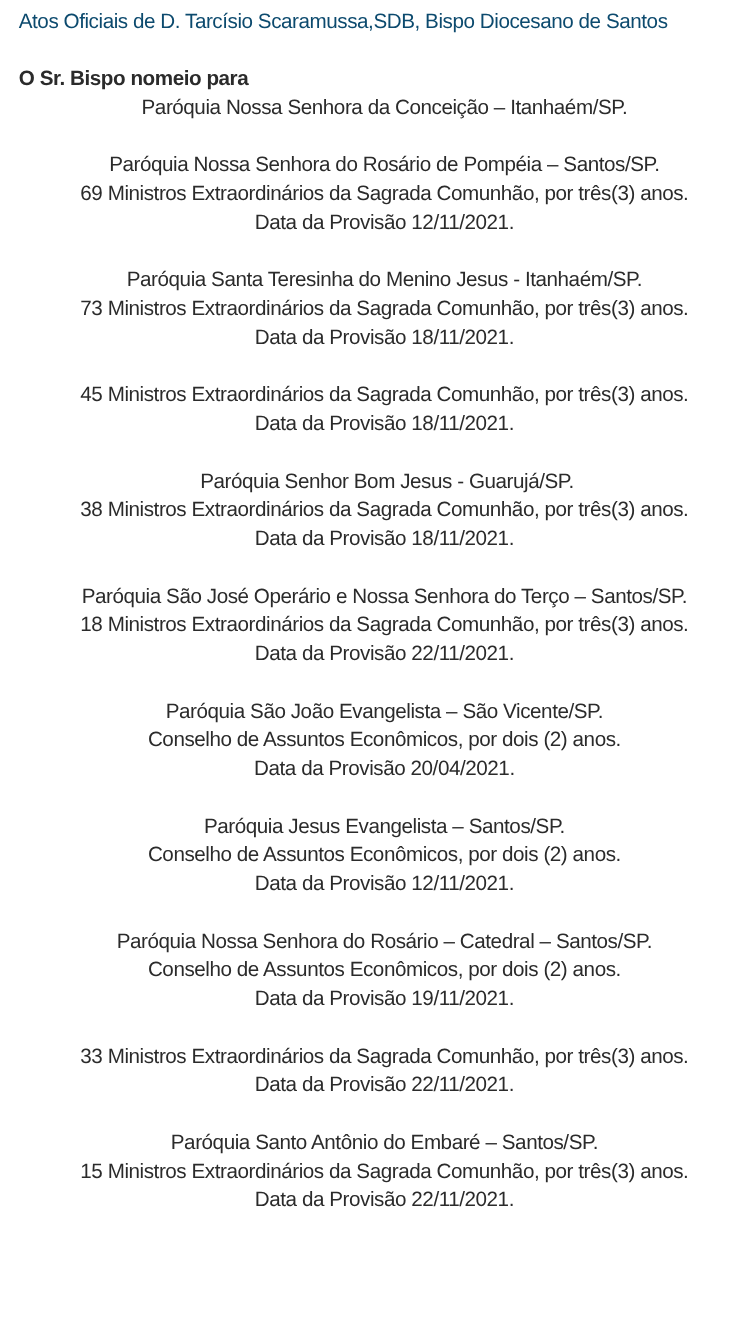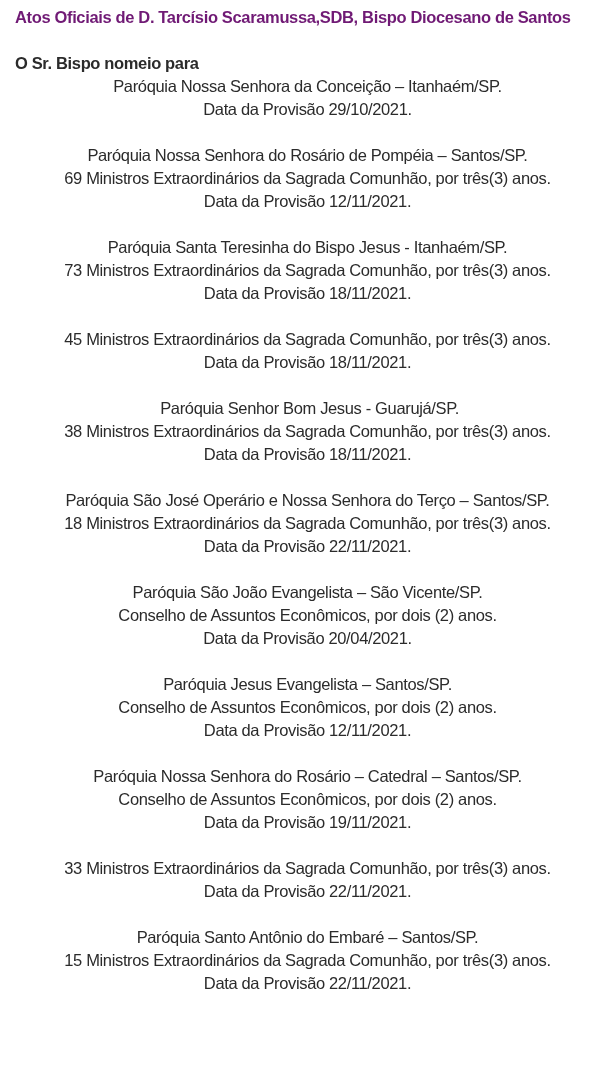--- a/index.html
+++ b/index.html
@@ -12,26 +12,26 @@
       height: 1074px;
       overflow: hidden;
       font-family: "Liberation Sans", sans-serif;
       color: #2b2b2b;
     }
     .doc {
       position: relative;
       padding: 6px 0 0 15px;
     }
     .title {
-      font-weight: bold;
+      font-weight: normal;
       font-size: 16.5px;
       line-height: 23px;
       margin: 0 0 23px 0;
       letter-spacing: -0.35px;
-      color: #701a75;
+      color: #0c4a6e;
       white-space: nowrap;
     }
     .intro {
       font-size: 16.5px;
       line-height: 23px;
       margin: 0;
       letter-spacing: -0.35px;
       white-space: nowrap;
       font-weight: bold;
     }
@@ -49,31 +49,30 @@
   </style>
 </head>
 <body>
 
 <div class="doc">
   <div class="title">Atos Oficiais de D. Tarcísio Scaramussa,SDB, Bispo Diocesano de Santos</div>
   <div class="intro">O Sr. Bispo nomeio para</div>
 
   <div class="block">
     <span class="line">Paróquia Nossa Senhora da Conceição – Itanhaém/SP.</span>
-    <span class="line">Data da Provisão 29/10/2021.</span>
   </div>
 
   <div class="block">
     <span class="line">Paróquia Nossa Senhora do Rosário de Pompéia – Santos/SP.</span>
     <span class="line">69 Ministros Extraordinários da Sagrada Comunhão, por três(3) anos.</span>
     <span class="line">Data da Provisão 12/11/2021.</span>
   </div>
 
   <div class="block">
-    <span class="line">Paróquia Santa Teresinha do Bispo Jesus - Itanhaém/SP.</span>
+    <span class="line">Paróquia Santa Teresinha do Menino Jesus - Itanhaém/SP.</span>
     <span class="line">73 Ministros Extraordinários da Sagrada Comunhão, por três(3) anos.</span>
     <span class="line">Data da Provisão 18/11/2021.</span>
   </div>
 
   <div class="block">
     <span class="line">45 Ministros Extraordinários da Sagrada Comunhão, por três(3) anos.</span>
     <span class="line">Data da Provisão 18/11/2021.</span>
   </div>
 
   <div class="block">

